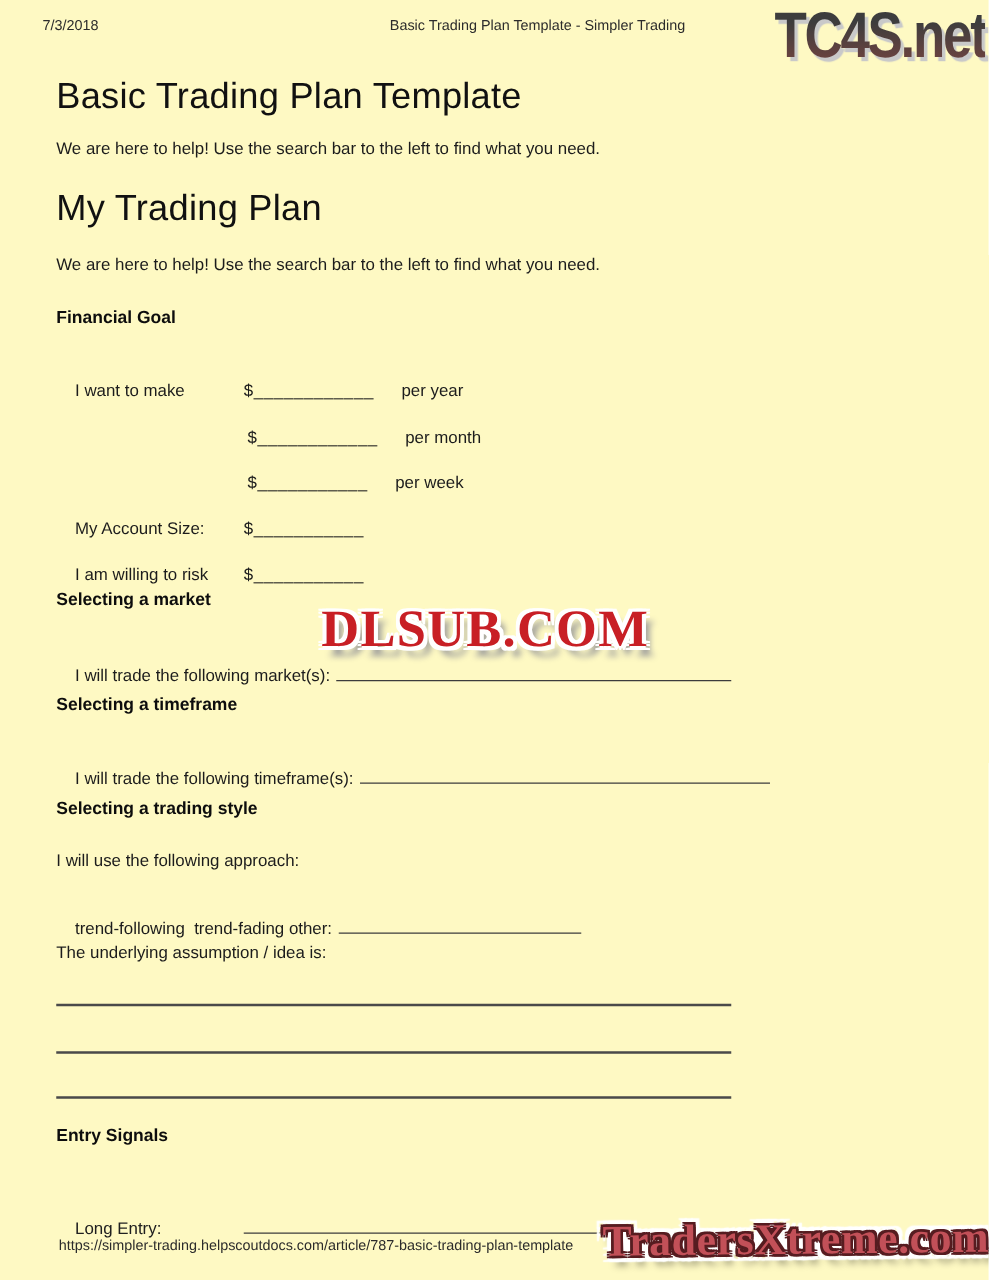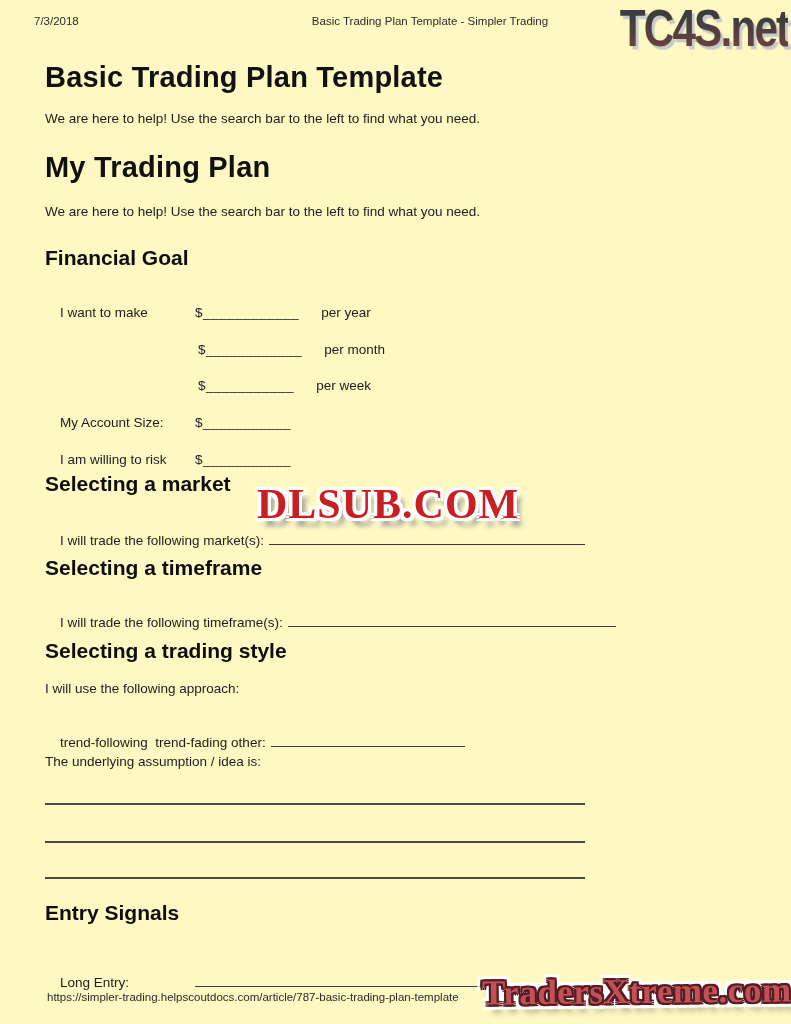--- a/index.html
+++ b/index.html
@@ -7,22 +7,22 @@
     position:relative; width:791px; height:1024px; background:#fef9c3;
     font-family:"Liberation Sans","DejaVu Sans",sans-serif; color:#202020;
     overflow:hidden;
   }
   
   .hdr-date { position:absolute; left:34px; top:15px; font-size:11.5px; color:#2b2b2b; }
   .hdr-title { position:absolute; left:110px; width:640px; top:15px; text-align:center; font-size:11.5px; color:#2b2b2b; }
   .ftr-url { position:absolute; left:35px; top:991px; font-size:11.5px; color:#2b2b2b;padding-left:12px; }
 
   
-  .h1 { position:absolute; left:45px; margin:0; font-size:29px; font-weight:700; color:#111; line-height:1.1; letter-spacing:0.2px; }
-  .h2 { position:absolute; left:45px; margin:0; font-size:21px; font-weight:700; color:#0d0d0d; line-height:1.1; }
+  .h1 { position:absolute; left:45px; margin:0; font-size:29px; font-weight:400; color:#111; line-height:1.1; letter-spacing:0.2px; }
+  .h2 { position:absolute; left:45px; margin:0; font-size:14px; font-weight:700; color:#0d0d0d; line-height:1.1; }
   .body { position:absolute; left:45px; margin:0; font-size:13.5px; color:#1c1c1c; line-height:1.25; white-space:pre; }
 
   
   .fin-row { position:absolute; left:45px; font-size:13.5px; color:#1c1c1c; white-space:pre; }
   .fin-label { display:inline-block; width:135px; }
   .fin-field { display:inline-block; letter-spacing:0.5px; }
   .fin-suffix { margin-left:22px;text-align:center; }
 
   
   .blank { display:inline-block; border-bottom:1.5px solid #3c3c3c; height:12px; margin-left:5px; vertical-align:baseline; }

